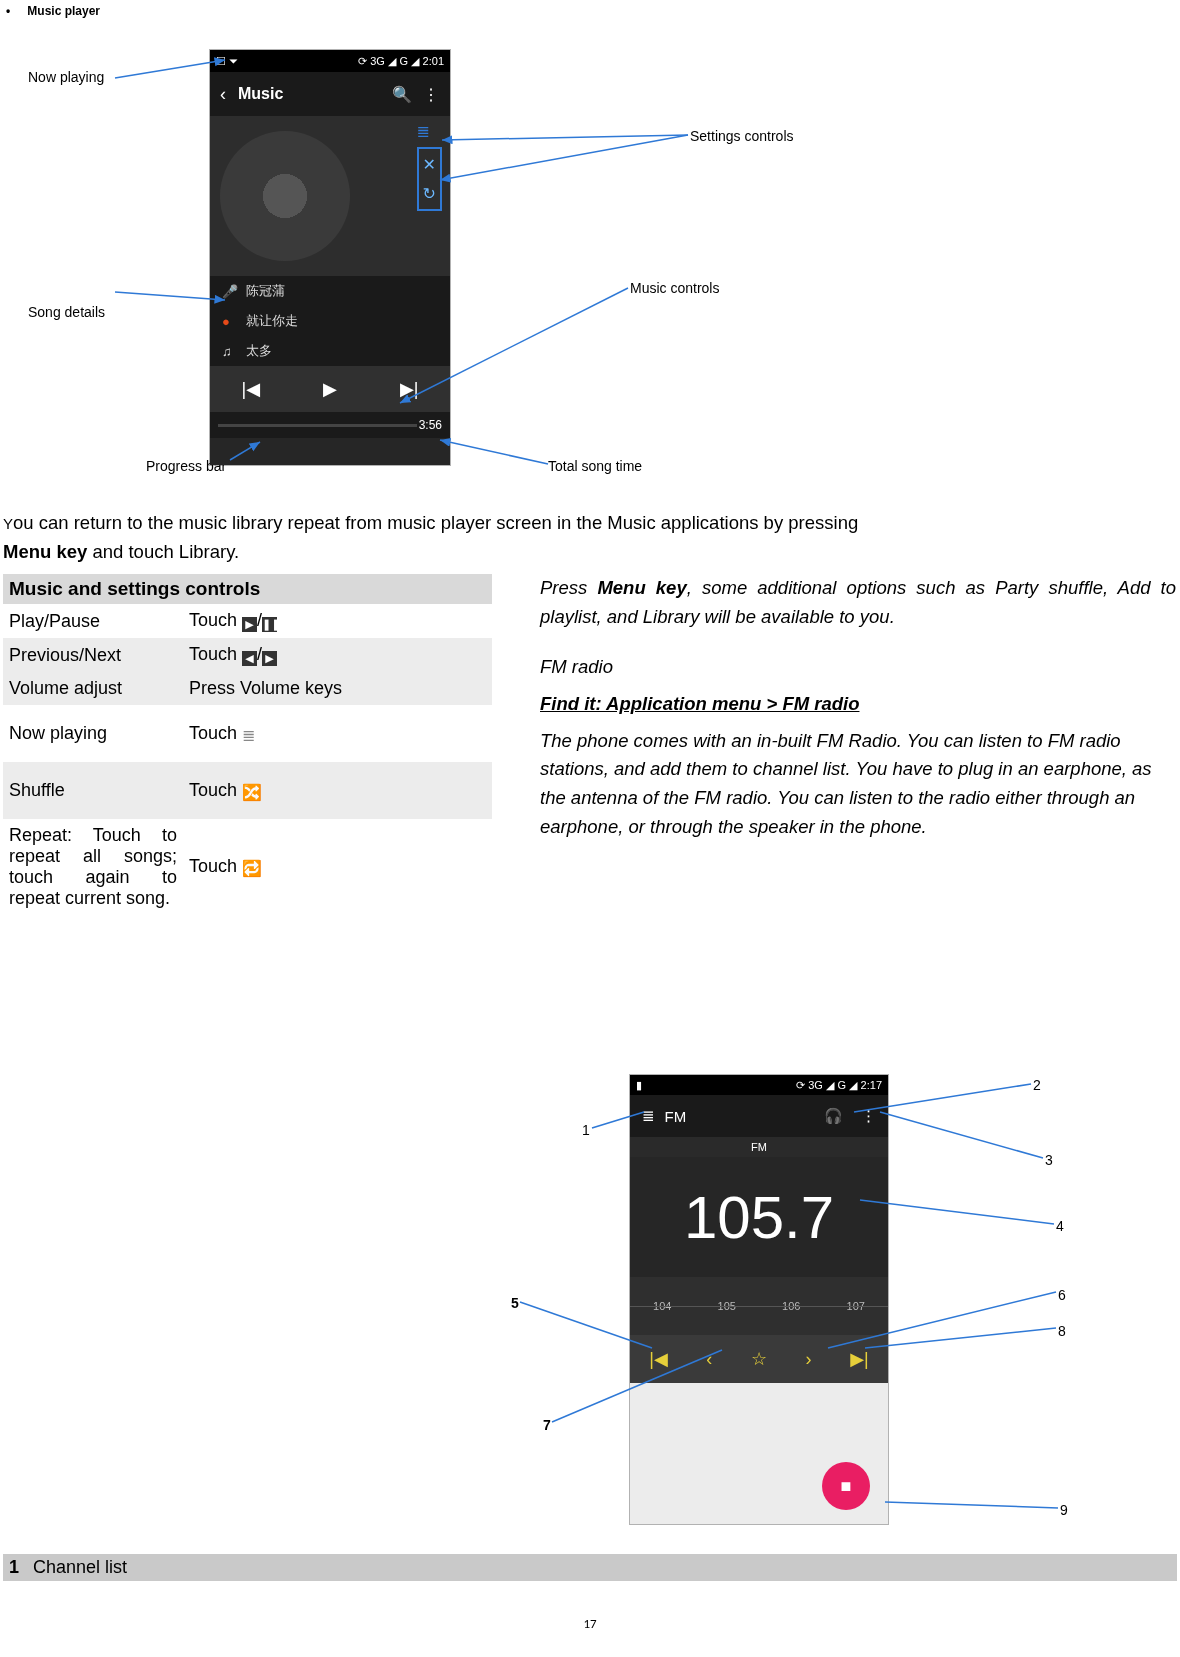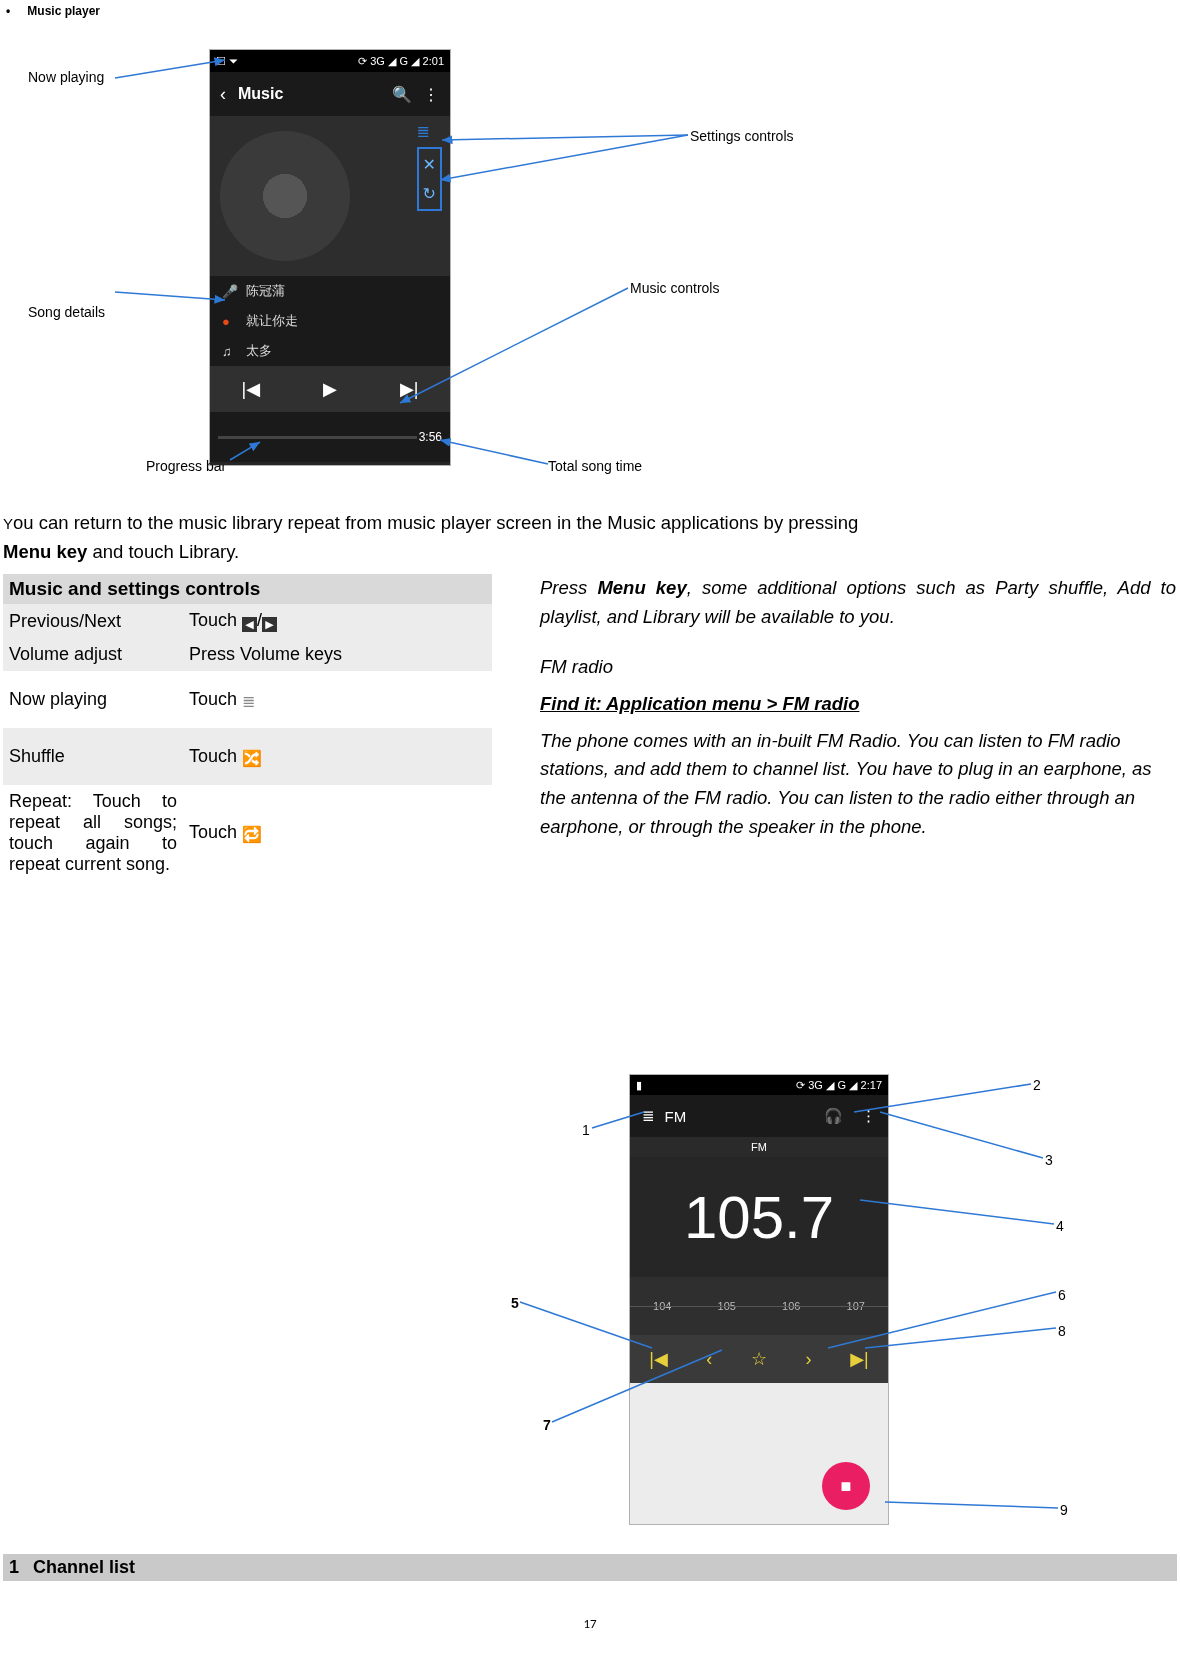--- a/index.html
+++ b/index.html
@@ -115,21 +115,21 @@
     justify-content:space-around;
     color:#fff;
     font-size:18px;
   }
   .progress {
     position:relative;
     height:26px;
     background:#1a1a1a;
     display:flex;
     align-items:center;
-    padding:12px 8px;
+    padding:0 8px;
     gap:2px;
   }
   .progress .bar {
     flex:1 1 auto; height:3px; background:#444;
   }
   .progress .time { color:#fff; font-size:12px; }
   
   svg.connectors { position:absolute; left:0; top:0; width:1180px; height:460px; pointer-events:none; }
   svg.connectors line, svg.connectors polyline { stroke:#2f79d6; stroke-width:1.5; fill:none; }
   svg.arrow marker#ah path { fill:#2f79d6; }
@@ -274,21 +274,21 @@
     position:absolute;
     left:3px; top:1554px;
     width:1174px;
     background:#c9c9c9;
     display:flex;
     align-items:center;
     font-family: Verdana, Geneva, sans-serif;
     font-size:18px;
   }
   .chanbar .num { font-weight:bold; padding:3px 14px 3px 6px; }
-  .chanbar .lbl { padding:3px 0;font-weight:bold; }
+  .chanbar .lbl { padding:3px 0; }
 
   .pagenum {
     position:absolute;
     left:0; bottom:26px;
     width:1180px;
     text-align:center;
     font-size:13px;
     font-family: Calibri, Arial, sans-serif;
   }
 </style>
@@ -383,20 +383,24 @@
     <span style="font-size:15px;">Y</span><span>ou can return to the music library repeat from music player screen in the Music applications by pressing </span><br>
     <span class="menu-key">Menu key</span><span> and touch Library.</span>
   </div>
 
   <div class="tbl-wrap">
     <table class="ctrls">
       <tbody>
           <tr>
             <th colspan="2">Music and settings controls</th>
           </tr>
+      <tr>
+        <td>Play/Pause</td>
+        <td><span>Touch </span><span class="mini-icon">▶</span>/<span class="mini-icon">❚❚</span></td>
+      </tr>
       <tr class="alt">
         <td>Previous/Next</td>
         <td><span>Touch </span><span class="mini-icon">◀</span>/<span class="mini-icon">▶</span></td>
       </tr>
       <tr class="alt">
         <td>Volume adjust</td>
         <td>Press Volume keys</td>
       </tr>
       <tr>
         <td style="padding:18px 6px;">Now playing</td>

